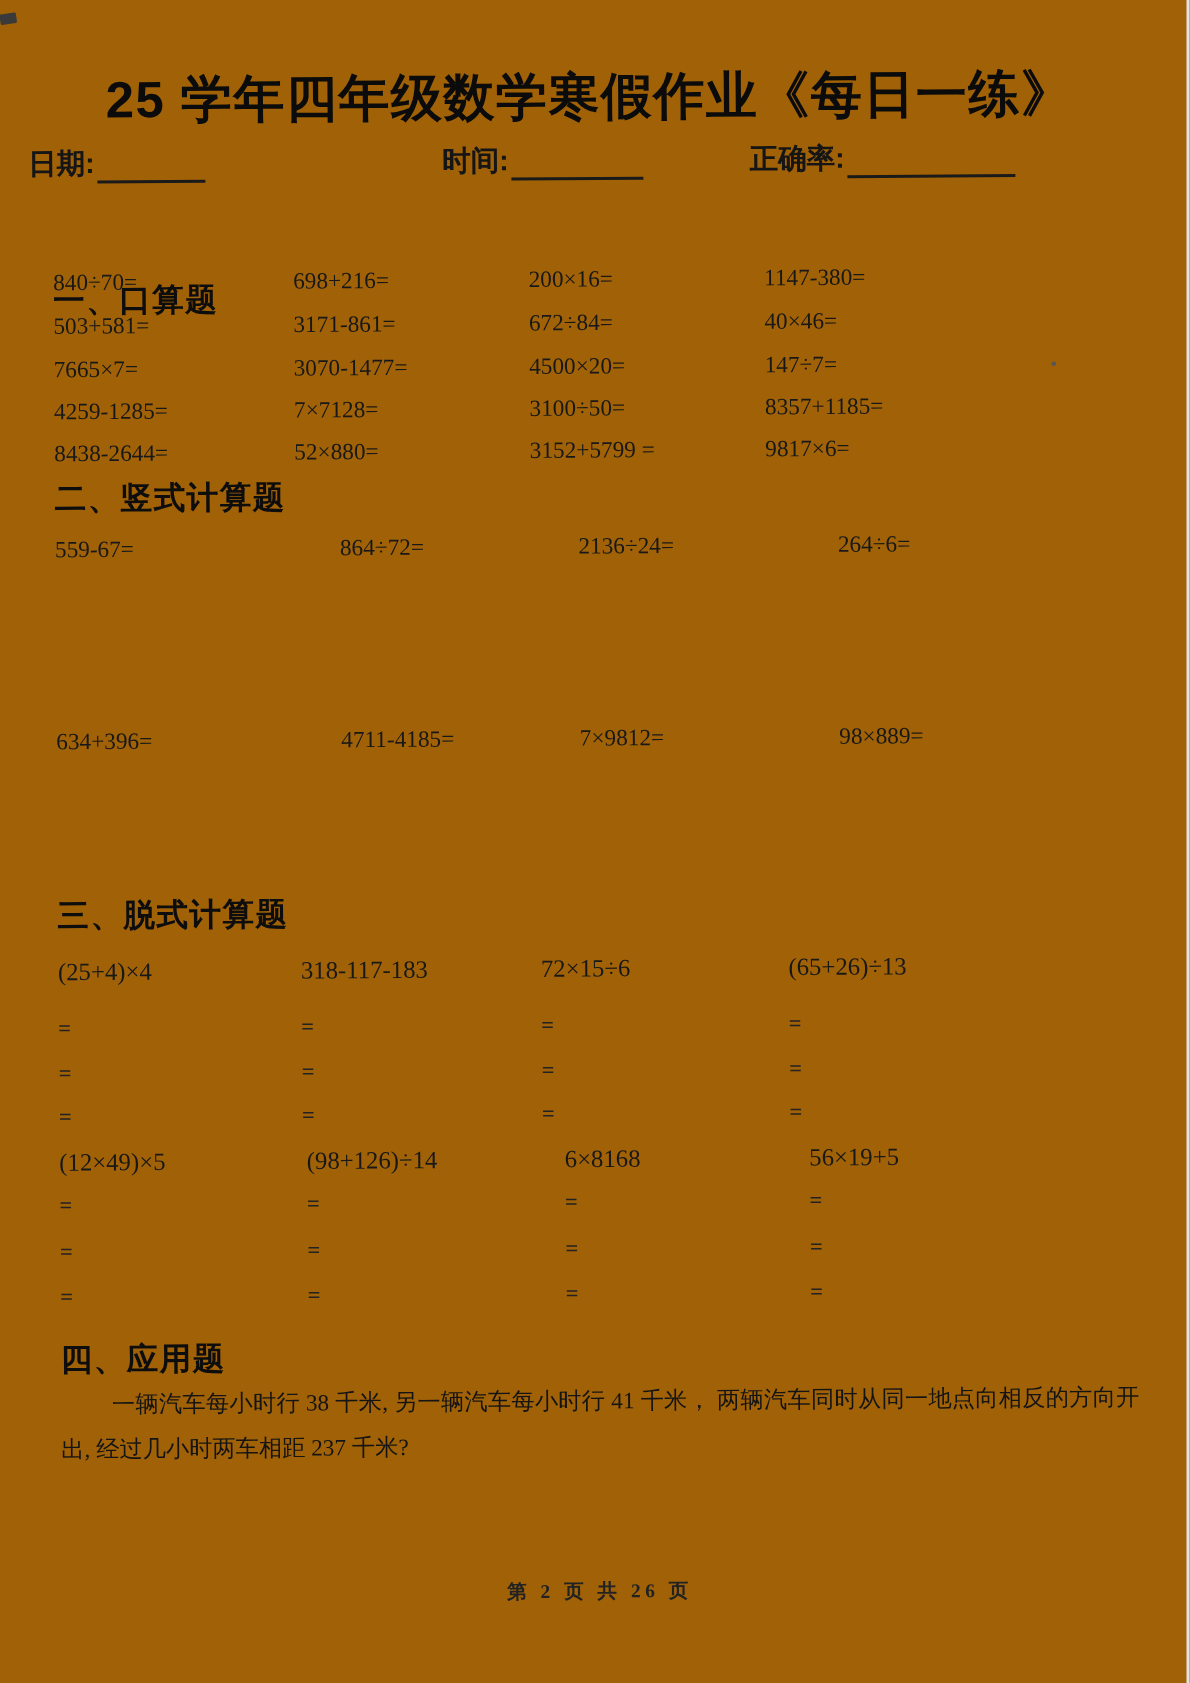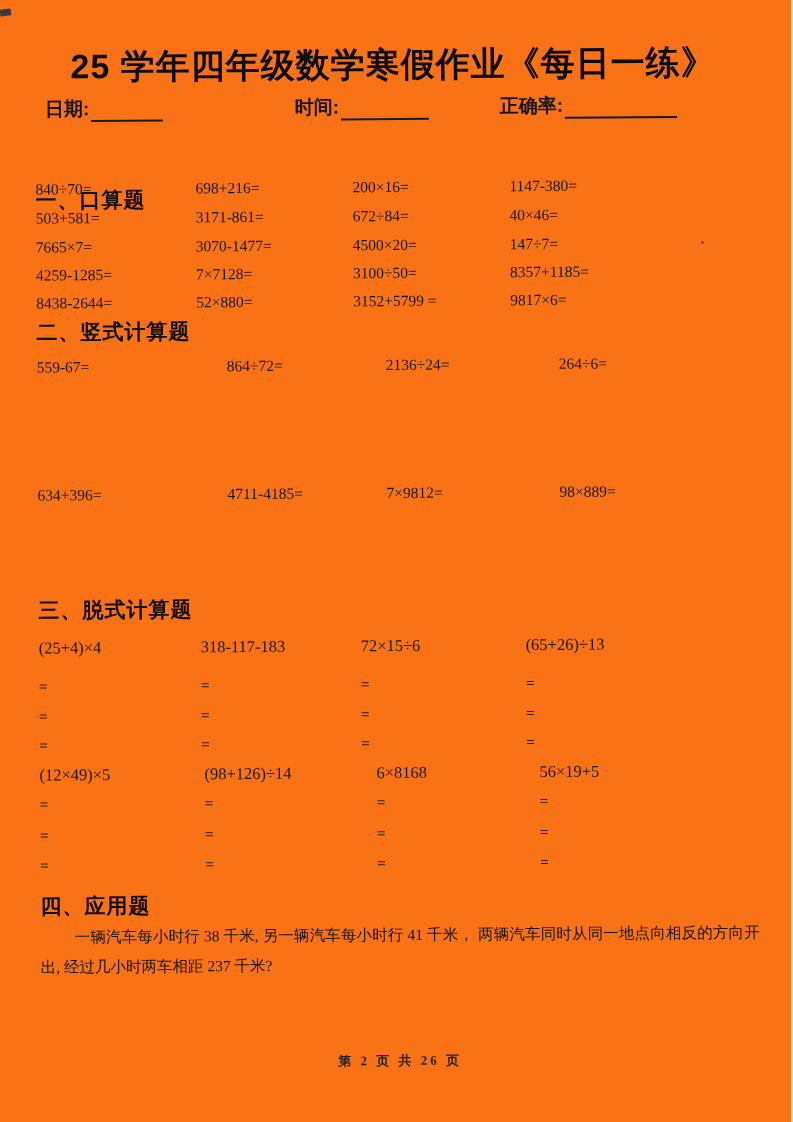--- a/index.html
+++ b/index.html
@@ -3,21 +3,21 @@
 <meta charset="utf-8">
 <style>
   html, body { margin:0; padding:0; }
   body {
     width:793px; height:1122px;
     background:#ffffff;
     font-family:"Liberation Sans","DejaVu Sans",sans-serif;
     color:#151515;
     overflow:hidden;
   }
-  .page { position:relative; width:793px; height:1122px; background:#f97316; }
+  .page { position:relative; width:793px; height:1122px; background:#a16207; }
   .content { position:absolute; inset:0; transform:rotate(-0.4deg); transform-origin:50% 50%; }
 
   .title {
     position:absolute; top:42px; left:0; right:0;
     text-align:center;
     font-size:34px; font-weight:bold; letter-spacing:1px;
     color:#0b0b0b;
   }
 
   .hfield { position:absolute; top:94px; font-size:19px; font-weight:bold; white-space:nowrap; }
@@ -63,21 +63,21 @@
   .edge-right { position:absolute; top:0; right:0; width:2px; height:1122px; background:#e3e3e3; }
 </style>
 </head>
 <body>
 
 <div class="page">
   <div class="content">
 
     <div class="title">25 学年四年级数学寒假作业《每日一练》</div>
 
-    <div class="hfield" style="left:48px;">
+    <div class="hfield" style="left:22px;">
       <span>日期:</span><span class="hline w1"></span>
     </div>
     <div class="hfield" style="left:258px;margin-left:40px;">
       <span>时间:</span><span class="hline w2"></span>
     </div>
     <div class="hfield" style="left:503px;">
       <span>正确率:</span><span class="hline w3"></span>
     </div>
 
     <div class="heading" style="top:148px;margin-top:36px;">一、口算题</div>

